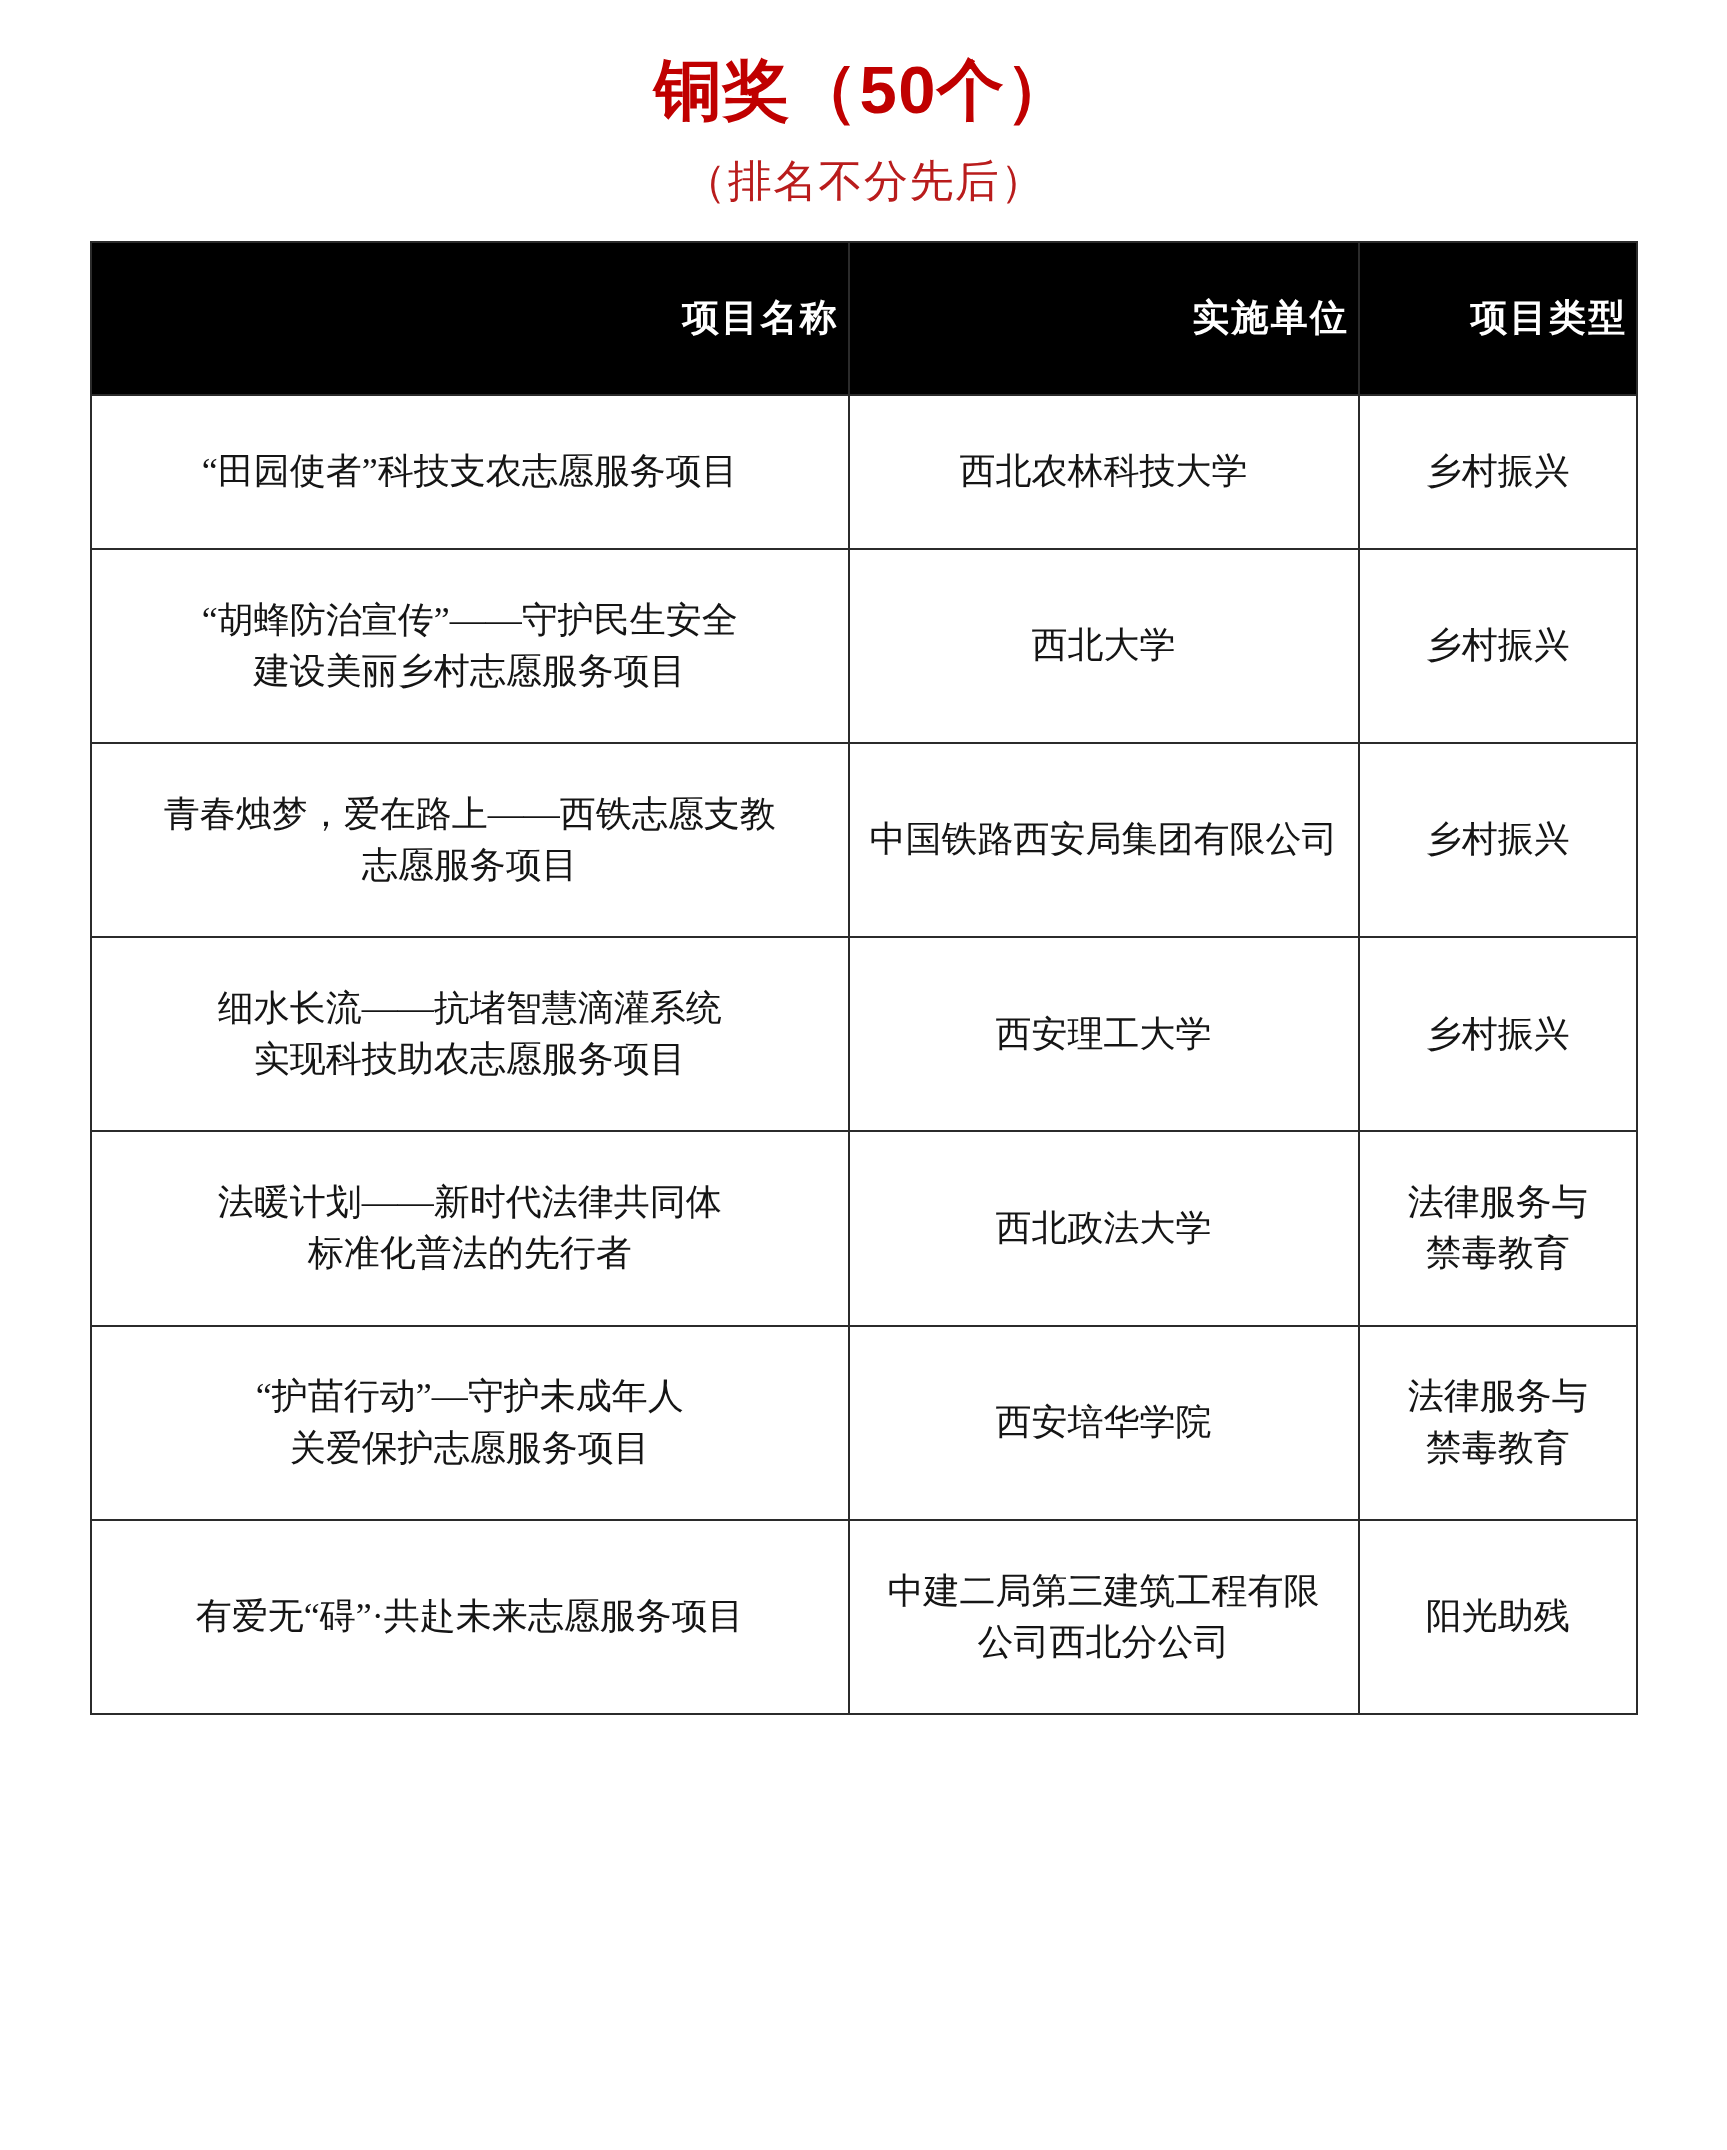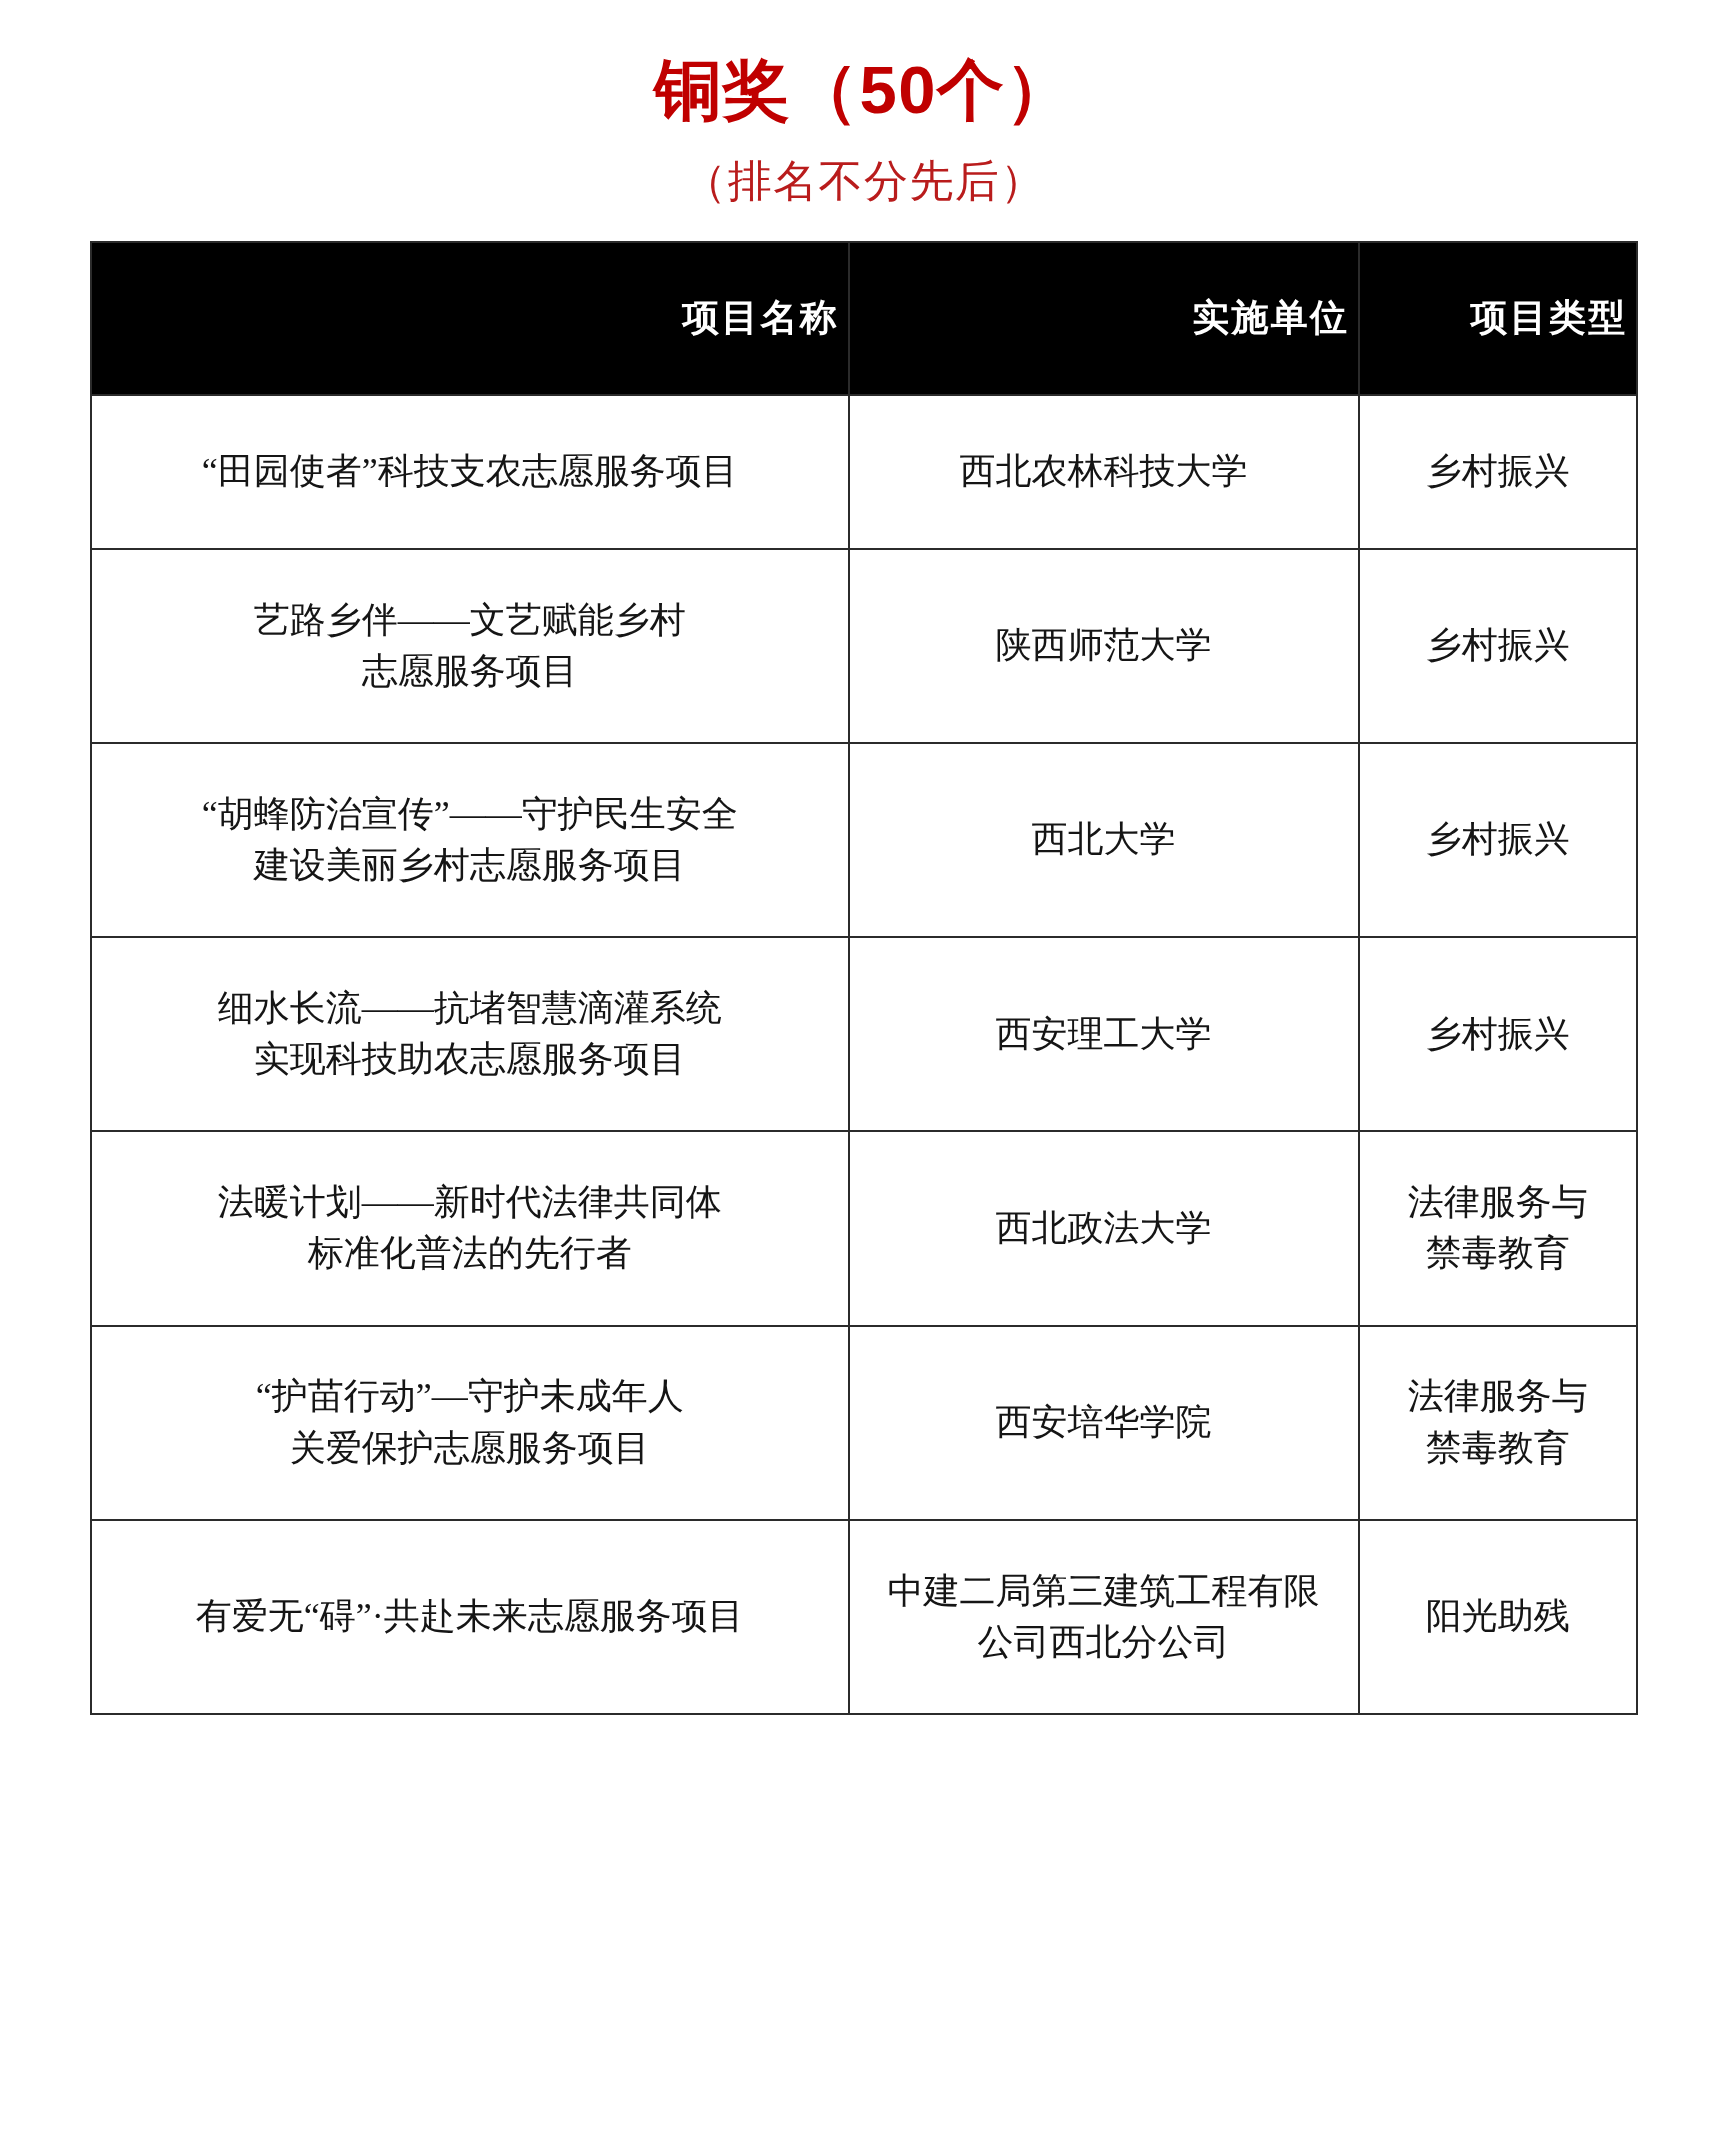--- a/index.html
+++ b/index.html
@@ -129,37 +129,37 @@
             </td>
             <td>
               <span class="line">西北农林科技大学</span>
             </td>
             <td>
               <span class="line">乡村振兴</span>
             </td>
           </tr>
           <tr class="two-line">
             <td>
-              <span class="line">艺路乡伴——文艺赋能乡村</span>
-              <span class="line">志愿服务项目</span>
-            </td>
-            <td>
-              <span class="line">陕西师范大学</span>
-            </td>
-            <td>
-              <span class="line">乡村振兴</span>
-            </td>
-          </tr>
-          <tr class="two-line">
-            <td>
               <span class="line">“胡蜂防治宣传”——守护民生安全</span>
               <span class="line">建设美丽乡村志愿服务项目</span>
             </td>
             <td>
               <span class="line">西北大学</span>
+            </td>
+            <td>
+              <span class="line">乡村振兴</span>
+            </td>
+          </tr>
+          <tr class="two-line">
+            <td>
+              <span class="line">青春烛梦，爱在路上——西铁志愿支教</span>
+              <span class="line">志愿服务项目</span>
+            </td>
+            <td>
+              <span class="line">中国铁路西安局集团有限公司</span>
             </td>
             <td>
               <span class="line">乡村振兴</span>
             </td>
           </tr>
           <tr class="two-line">
             <td>
               <span class="line">细水长流——抗堵智慧滴灌系统</span>
               <span class="line">实现科技助农志愿服务项目</span>
             </td>

